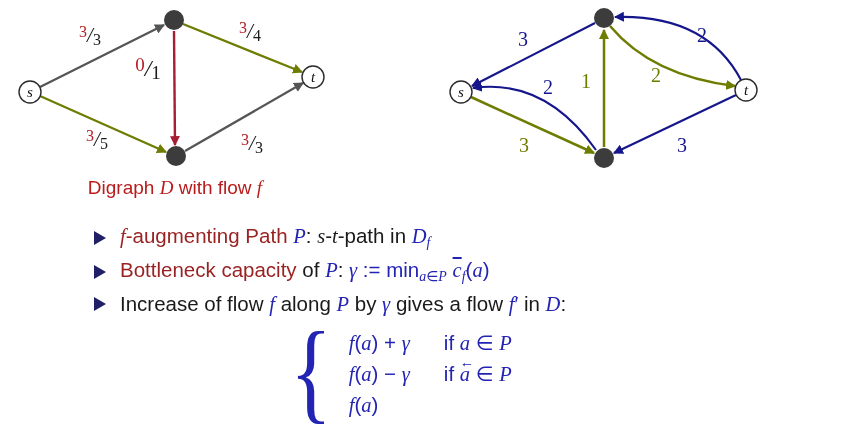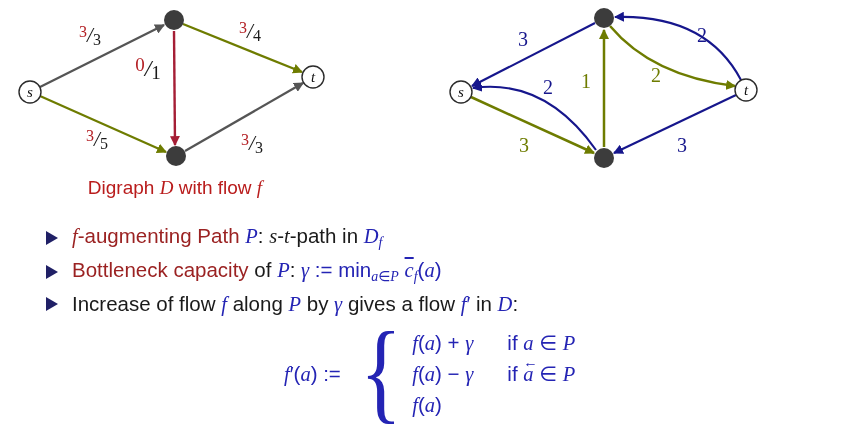--- a/index.html
+++ b/index.html
@@ -38,31 +38,31 @@
   .rlabel.blue{fill:#16168c;}
   .rlabel.olive{fill:#6e7c00;}
 
   
   .caption{position:absolute;top:177px;width:280px;text-align:center;font-size:19px;color:#b91c1c;}
   .caption-left{left:35px;}
   .caption-right{left:464px;}
 
   
   .bullets{position:absolute;left:46px;top:224px;display:flex;flex-direction:column;gap:7px;}
-  .bullet-line{display:flex;align-items:center;font-size:20.5px;}
+  .bullet-line{display:flex;align-items:center;font-size:20.5px;margin-left:48px;}
   .tri{width:0;height:0;border-left:12px solid #202066;border-top:7px solid transparent;
        border-bottom:7px solid transparent;margin-right:14px;align-self:center;flex:none;}
 
   
   .formula{position:absolute;left:284px;top:330px;display:flex;align-items:center;
            color:#2424b4;font-size:20.5px;}
   .lhs{margin-right:7px;}
   .brace{font-family:"Liberation Serif","DejaVu Serif",serif;font-size:112px;line-height:0.82;
          transform:scaleX(0.78);color:#2424b4;flex:none;margin-top:-4px;}
-  .cases{display:grid;grid-template-columns:auto auto;column-gap:34px;row-gap:7px;margin-left:5px;}
+  .cases{display:grid;grid-template-columns:auto auto;column-gap:34px;row-gap:7px;margin-left:11px;}
 </style>
 </head>
 <body>
 
 <div class="slide">
 
   <svg class="diagram" width="859" height="210" viewBox="0 0 859 210">
     <defs>
       <marker id="ah-gray" viewBox="0 0 9 9" markerWidth="10" markerHeight="10" refX="8" refY="4.5" orient="auto" markerUnits="userSpaceOnUse">
         <path d="M0,0 L9,4.5 L0,9 z" fill="#555555"></path>
@@ -138,21 +138,20 @@
       <span class="tri"></span>
       <span><span class="run dr">Bottleneck capacity </span><span class="run bk">of </span><span class="run bl it">P</span><span class="run bk">: </span><span class="run bl it">γ</span><span class="run bl"> := min</span><span class="run bl it sub">a</span><span class="run bl sub">∈</span><span class="run bl it sub">P</span><span class="run bk"> </span><span class="run bl it ovl">c</span><span class="run bl it sub">f</span><span class="run bl">(</span><span class="run bl it">a</span><span class="run bl">)</span></span>
     </div>
     <div class="bullet-line">
       <span class="tri"></span>
       <span><span class="run bk">Increase of flow </span><span class="run bl it">f</span><span class="run bk"> along </span><span class="run bl it">P</span><span class="run bk"> by </span><span class="run bl it">γ</span><span class="run bk"> gives a flow </span><span class="run bl it">f</span><span class="run bl">′</span><span class="run bk"> in </span><span class="run bl it">D</span><span class="run bk">:</span></span>
     </div>
   </div>
 
   <div class="formula">
-    <span class="lhs"><span class="run it">f</span><span class="run">′(</span><span class="run it">a</span><span class="run">) := </span></span>
     <span class="brace">{</span>
     <div class="cases">
       <div><span class="run it">f</span><span class="run">(</span><span class="run it">a</span><span class="run">) + </span><span class="run it">γ</span></div>
       <div><span class="run">if </span><span class="run it">a</span><span class="run"> ∈ </span><span class="run it">P</span></div>
       <div><span class="run it">f</span><span class="run">(</span><span class="run it">a</span><span class="run">) − </span><span class="run it">γ</span></div>
       <div><span class="run">if </span><span class="run ola it">a</span><span class="run"> ∈ </span><span class="run it">P</span></div>
       <div><span class="run it">f</span><span class="run">(</span><span class="run it">a</span><span class="run">)</span></div>
     </div>
   </div>
 

